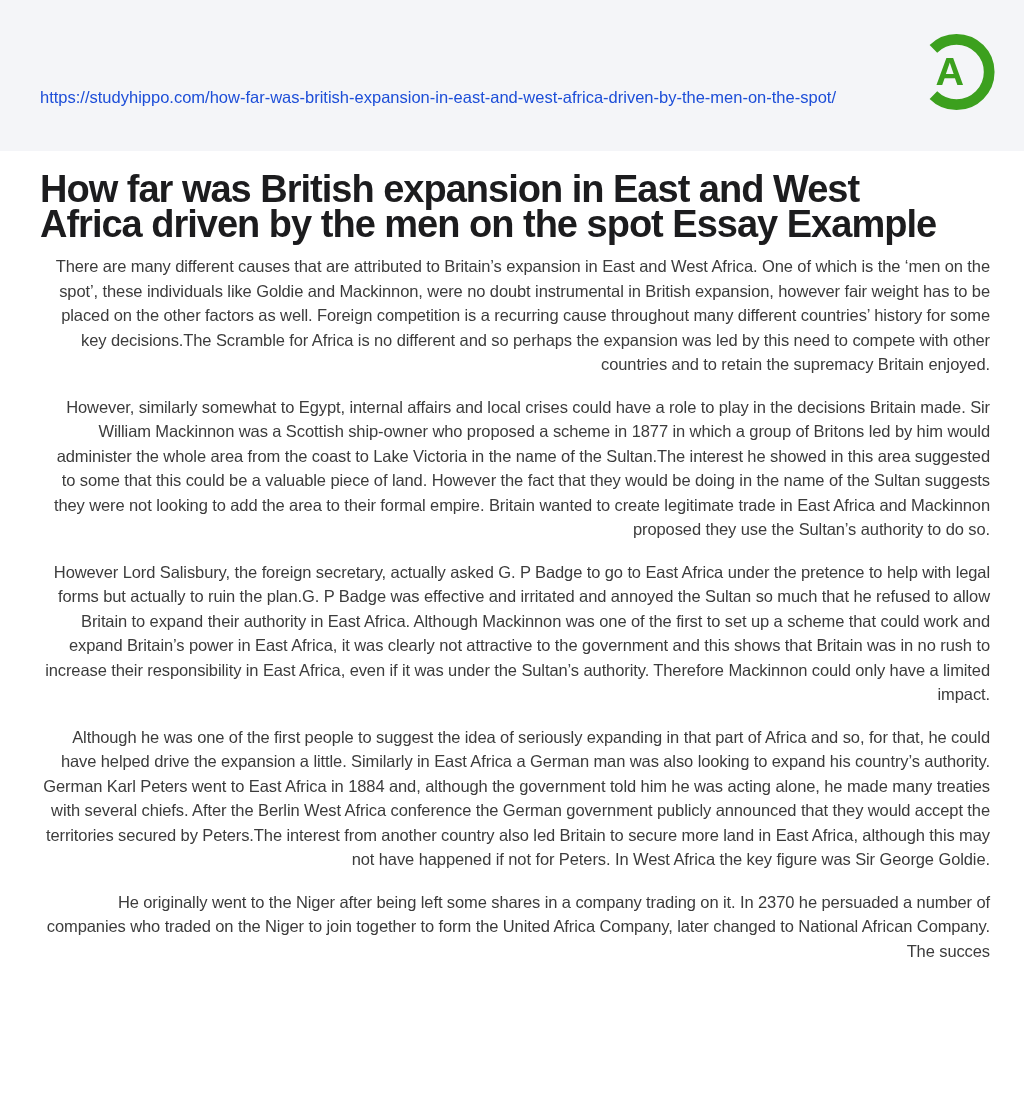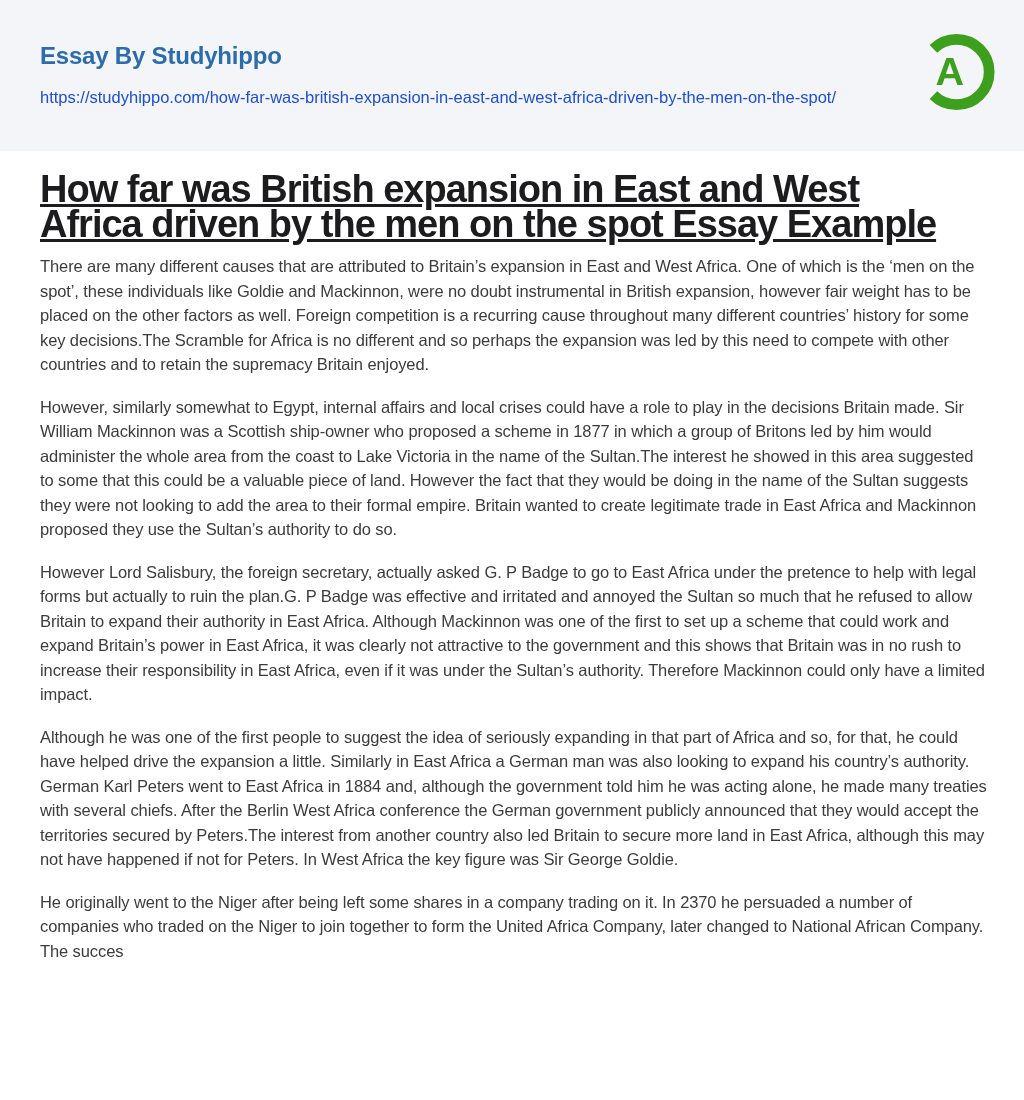--- a/index.html
+++ b/index.html
@@ -56,36 +56,34 @@
     width: 950px;
   }
   .article-title {
     margin-top: 21px;
     width: 900px;
     font-size: 38px;
     line-height: 35px;
     font-weight: 700;
     letter-spacing: -1px;
     color: #1c1c1e;
-    text-decoration: underline;
   }
-  .article-body { margin-top: 12px; width: 950px; }
+  .article-body { margin-top: 12px; width: 950px; text-align: right; }
   .article-body p.para {
     font-size: 16.5px;
     line-height: 24.5px;
     letter-spacing: -0.1px;
     color: #3c3c3c;
     margin-bottom: 18px;
   }
 </style>
 </head>
 <body>
 
 <div class="page-header">
-  <div class="brand-title">Essay By Studyhippo</div>
 
   <a class="page-url" href="#">https://studyhippo.com/how-far-was-british-expansion-in-east-and-west-africa-driven-by-the-men-on-the-spot/</a>
 
   <div class="logo-wrap">
     
     <svg width="86" height="92" viewBox="0 0 100 106">
       <path d="M 24.9 26.1 A 38 38 0 1 1 24.9 79.9" fill="none" stroke="#3ca01e" stroke-width="12.5" stroke-linecap="butt"></path>
       <text x="44" y="68" font-family="Liberation Sans, DejaVu Sans, sans-serif" font-size="46" font-weight="700" fill="#3ca01e" text-anchor="middle">A</text>
     </svg>
   </div>

